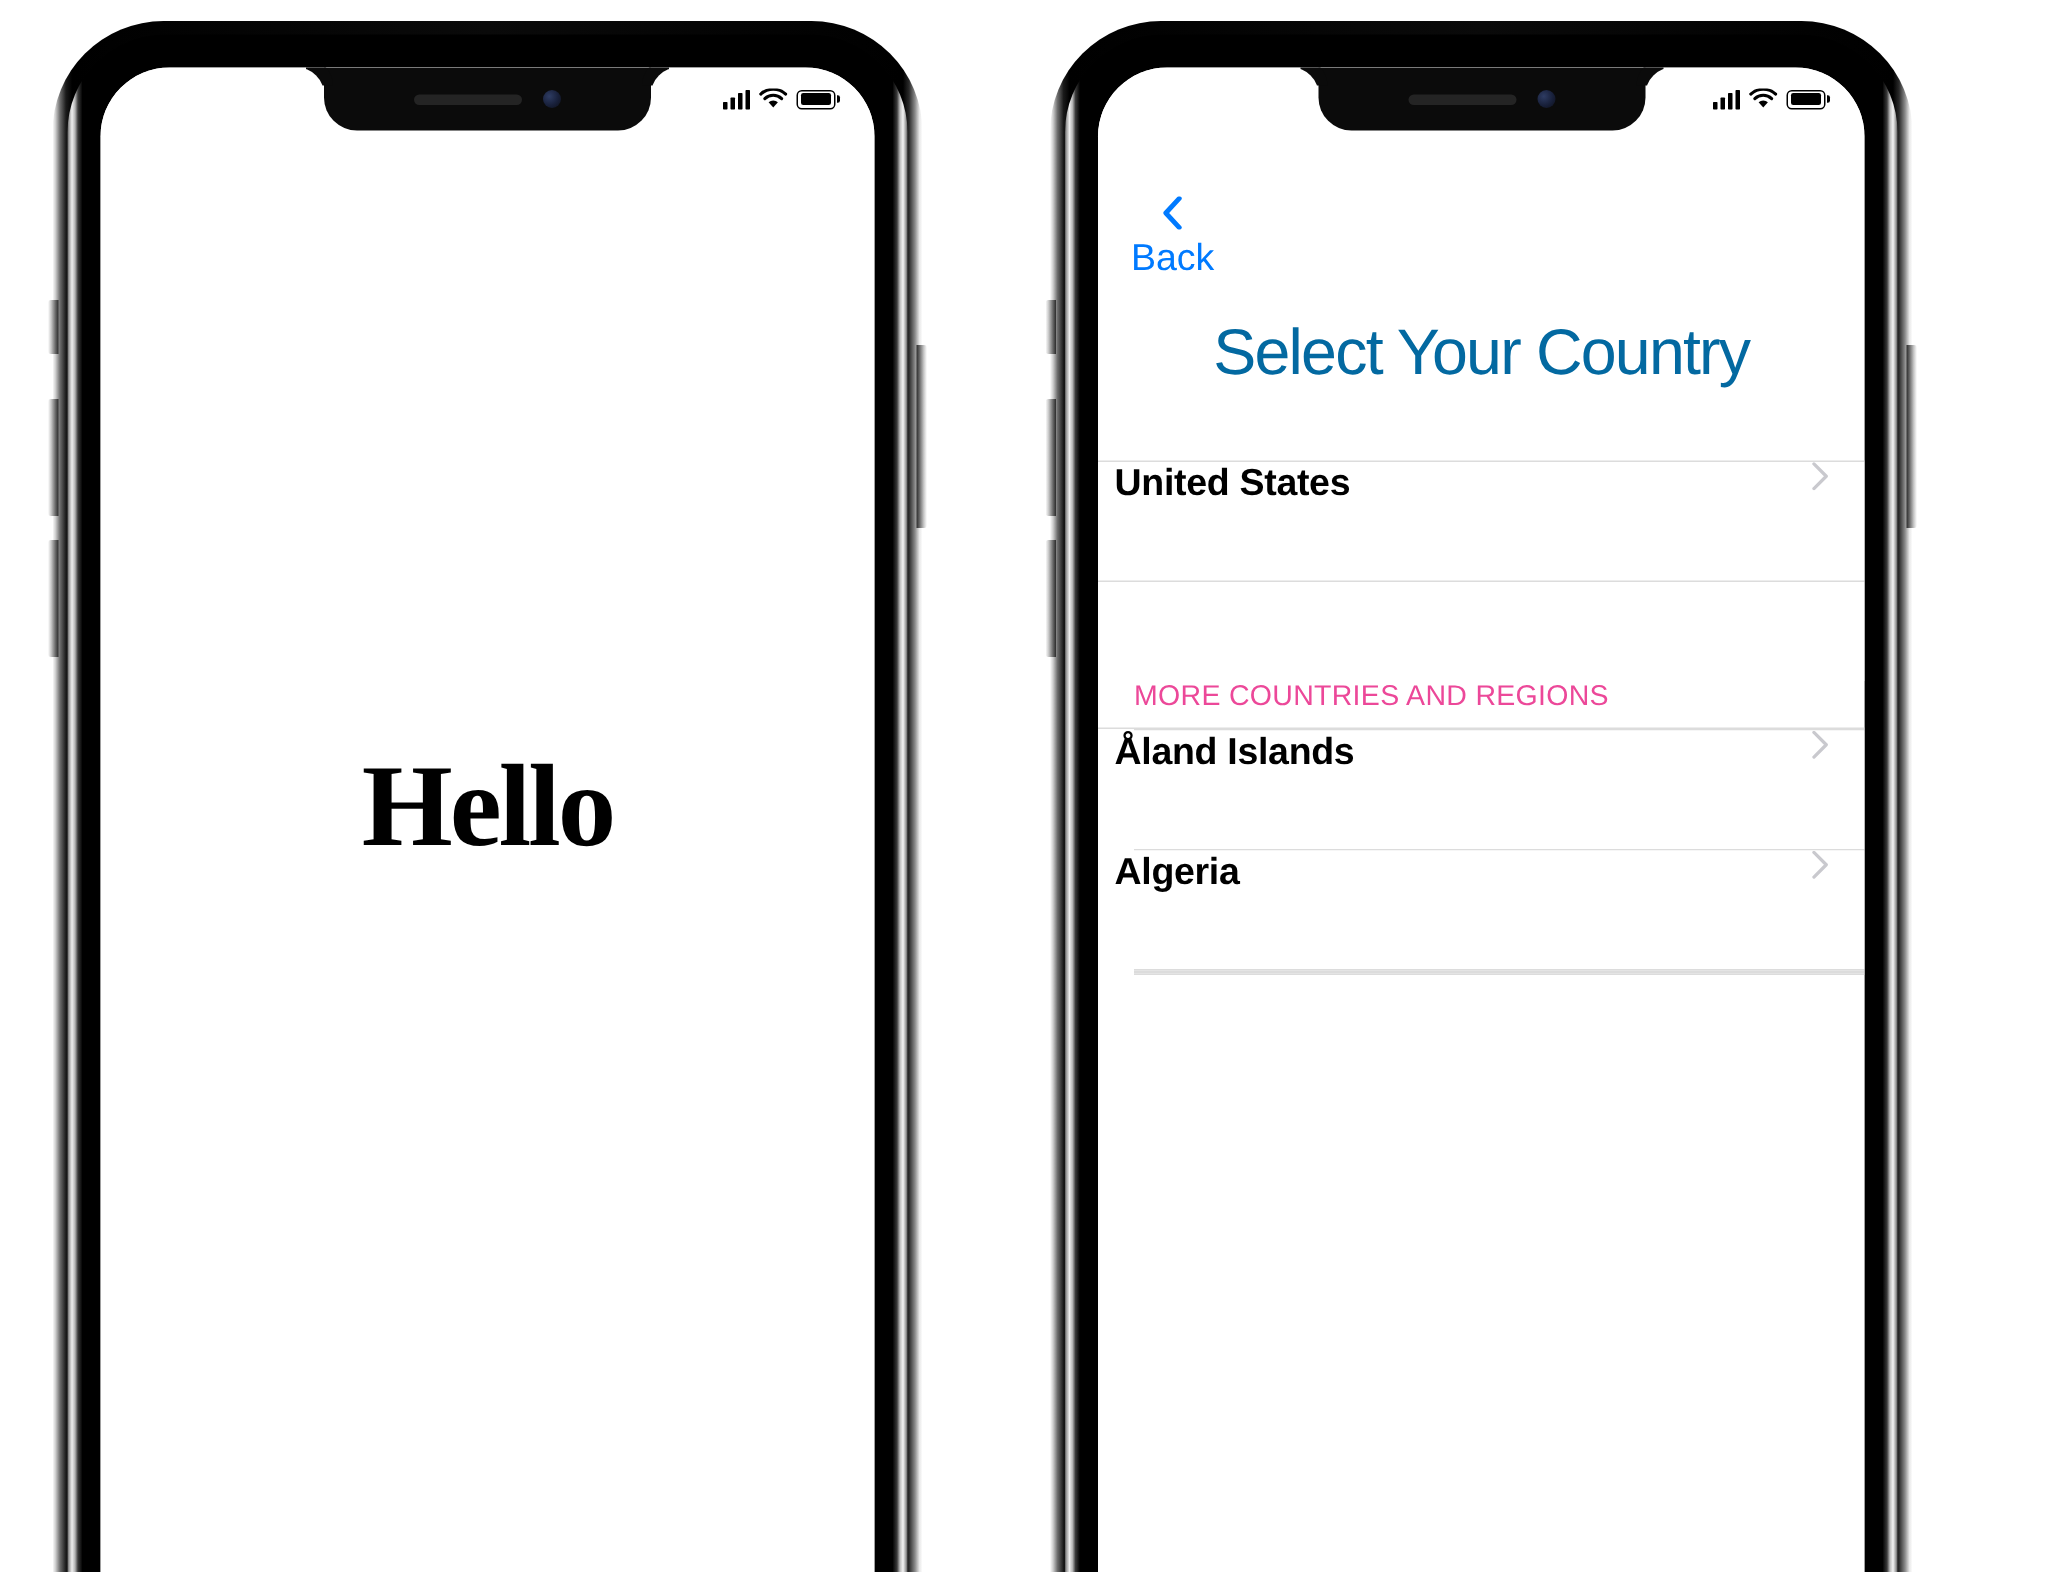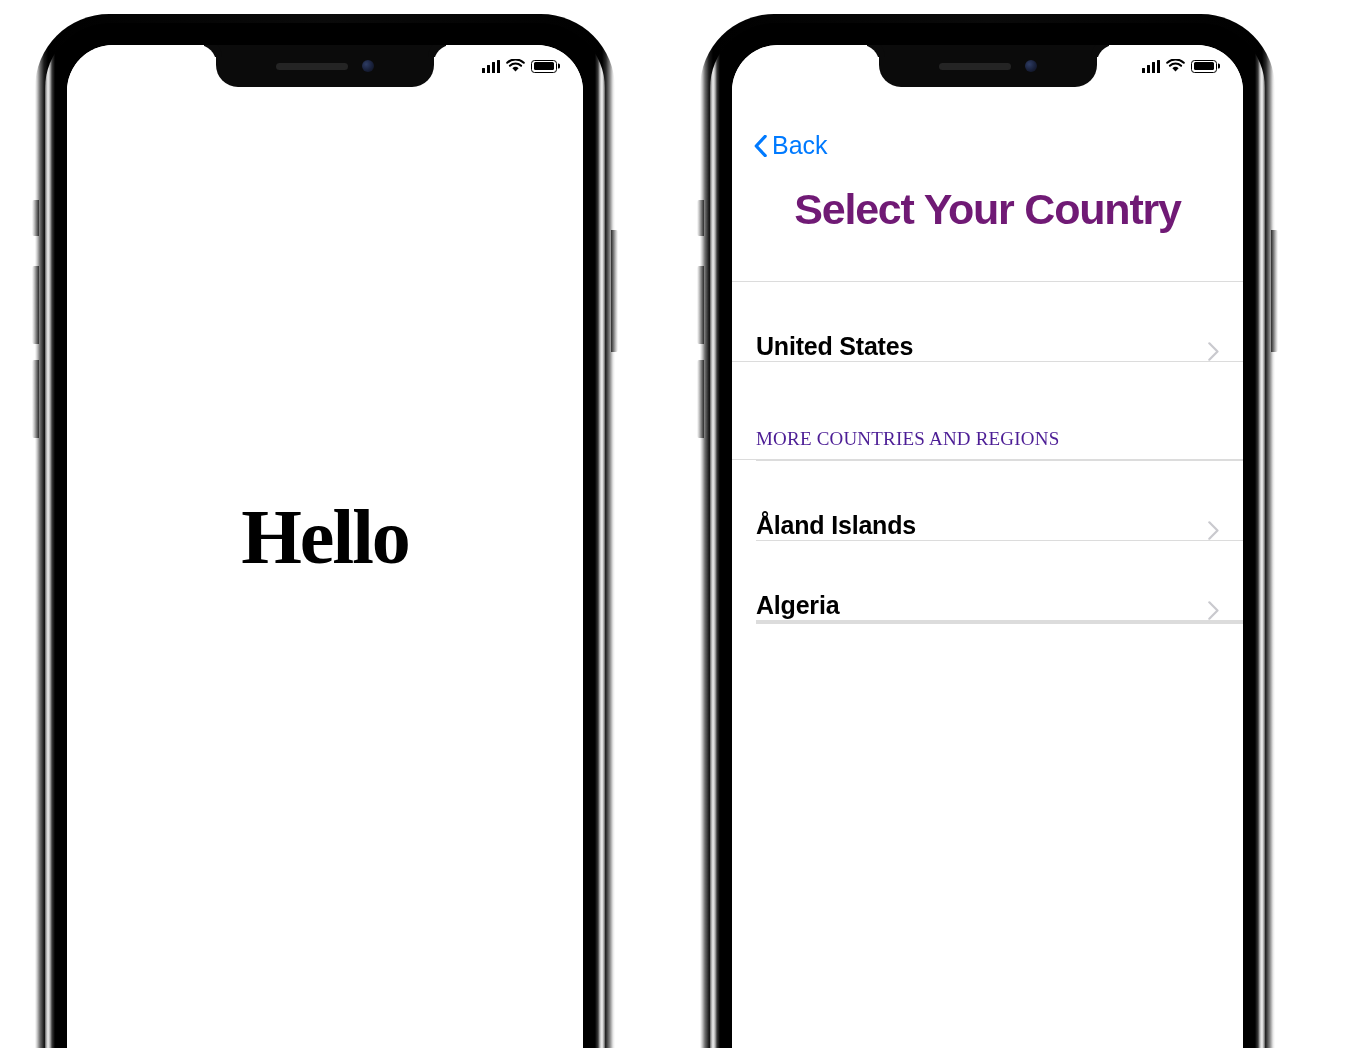--- a/index.html
+++ b/index.html
@@ -229,59 +229,59 @@
     gap: 5px;
     margin: 30px 0 0 22px;
     color: #007AFF;
     font-size: 25px;
     font-weight: 400;
     cursor: pointer;
     background: none;
     border: 0;
     padding: 0;
     font-family: inherit;
+    flex-direction: column;
   }
   .chev-back {
     width: 13px;
     height: 22px;
     flex: none;
   }
   .page-title {
     margin: 22px 34px 0 34px;
     font-size: 43px;
     line-height: 1.22;
-    font-weight: 700;
+    font-weight: 400;
     letter-spacing: -1.2px;
-    color: #701a75;
+    color: #0369a1;
     text-align: center;
   }
 
   .list-section {
     margin-top: 46px;
   }
   .section-header {
     font-size: 19px;
     letter-spacing: 0.2px;
-    color: #4c1d95;
+    color: #ec4899;
     padding: 0 24px 9px 24px;
     font-weight: 400;
-    font-family: Liberation Serif, serif;
   }
   .sep {
     height: 1px;
     background: #dcdcdc;
     margin-left: 24px;
   }
   .sep.full { margin-left: 0; }
   .row {
     display: flex;
-    align-items: flex-end;
+    align-items: flex-start;
     justify-content: space-between;
     height: 79px;
-    padding: 0 24px 0 24px;
+    padding: 0 24px 0 11px;
     box-sizing: border-box;
     cursor: pointer;
     background: #ffffff;
   }
   .row-label {
     font-size: 25px;
     font-weight: 600;
     color: #000000;
     letter-spacing: -0.2px;
   }

